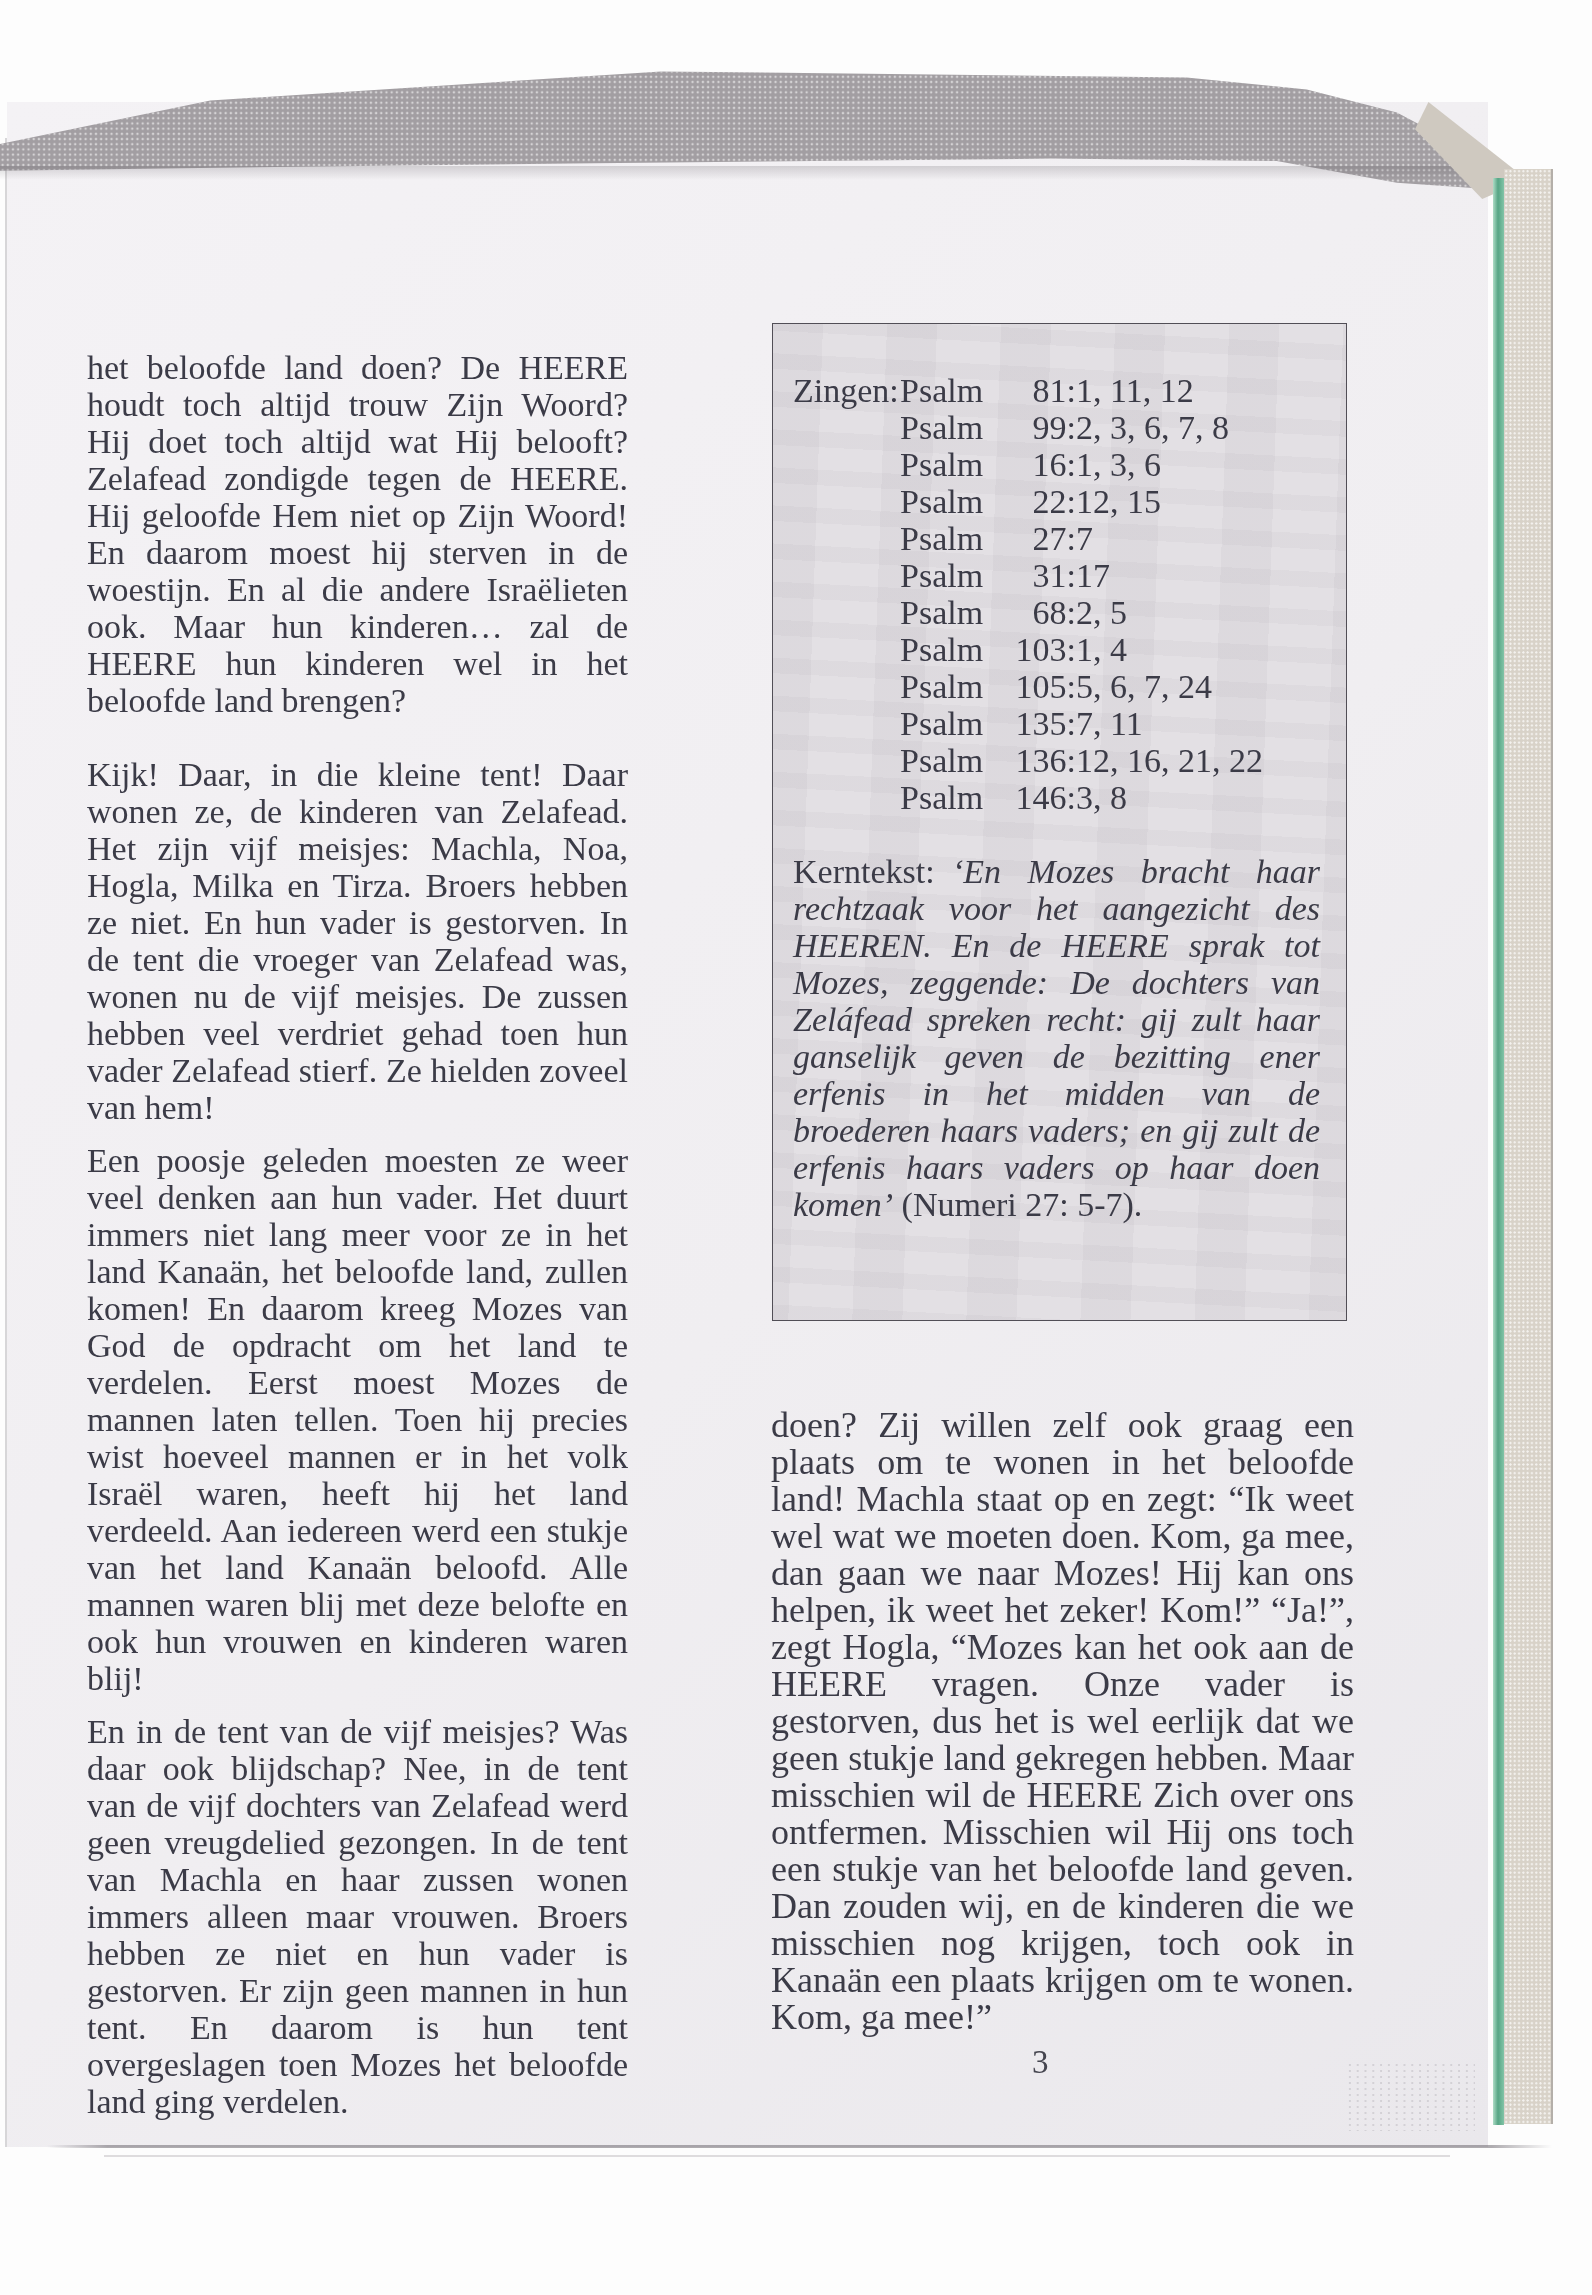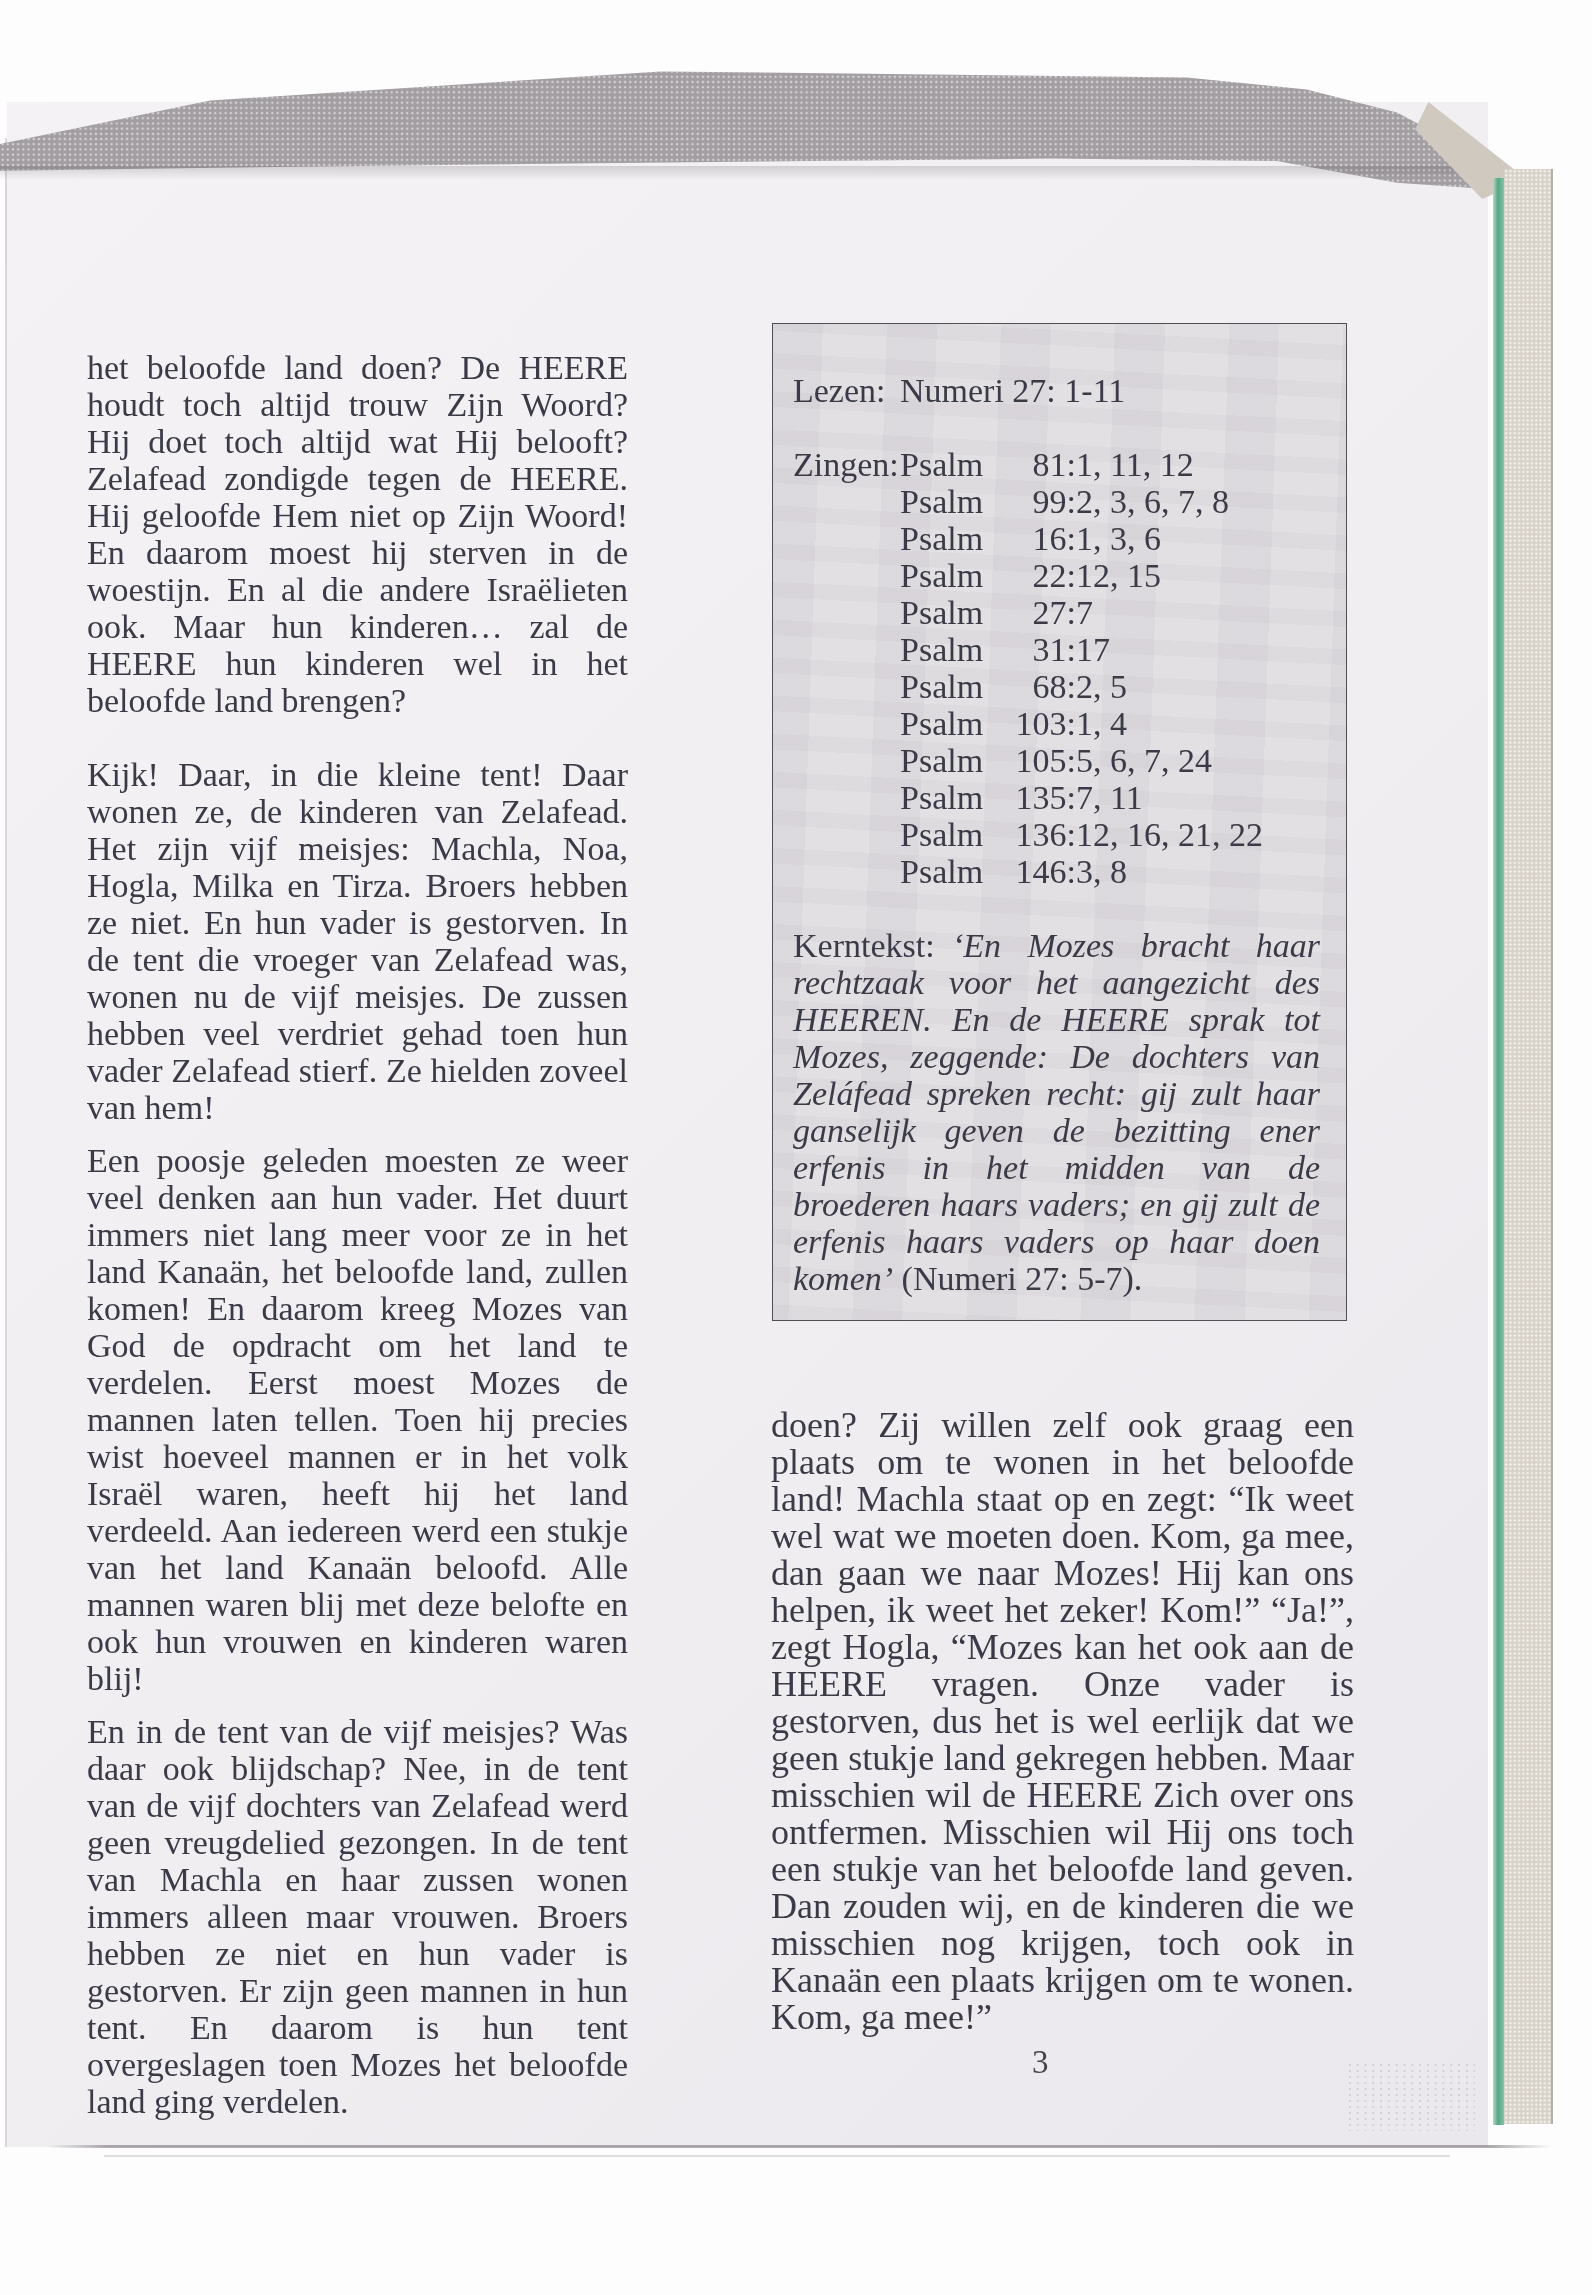--- a/index.html
+++ b/index.html
@@ -96,24 +96,20 @@
   <div class="speckle"></div>
 
   <div class="col-left">
     <p class="gap-after">het beloofde land doen? De HEERE houdt toch altijd trouw Zijn Woord? Hij doet toch altijd wat Hij belooft? Zelafead zondigde tegen de HEERE. Hij geloofde Hem niet op Zijn Woord! En daarom moest hij sterven in de woestijn. En al die andere Israëlieten ook. Maar hun kinderen… zal de HEERE hun kinderen wel in het beloofde land brengen?</p>
     <p>Kijk! Daar, in die kleine tent! Daar wonen ze, de kinderen van Zelafead. Het zijn vijf meisjes: Machla, Noa, Hogla, Milka en Tirza. Broers hebben ze niet. En hun vader is gestorven. In de tent die vroeger van Zelafead was, wonen nu de vijf meisjes. De zussen hebben veel verdriet gehad toen hun vader Zelafead stierf. Ze hielden zoveel van hem!</p>
     <p>Een poosje geleden moesten ze weer veel denken aan hun vader. Het duurt immers niet lang meer voor ze in het land Kanaän, het beloofde land, zullen komen! En daarom kreeg Mozes van God de opdracht om het land te verdelen. Eerst moest Mozes de mannen laten tellen. Toen hij precies wist hoeveel mannen er in het volk Israël waren, heeft hij het land verdeeld. Aan iedereen werd een stukje van het land Kanaän beloofd. Alle mannen waren blij met deze belofte en ook hun vrouwen en kinderen waren blij!</p>
     <p>En in de tent van de vijf meisjes? Was daar ook blijdschap? Nee, in de tent van de vijf dochters van Zelafead werd geen vreugdelied gezongen. In de tent van Machla en haar zussen wonen immers alleen maar vrouwen. Broers hebben ze niet en hun vader is gestorven. Er zijn geen mannen in hun tent. En daarom is hun tent overgeslagen toen Mozes het beloofde land ging verdelen.</p>
   </div>
 
   <div class="info-box">
-    <div class="lezen-row">
-      <span class="head-label">Lezen:</span>
-      <span class="lezen-value">Numeri 27: 1-11</span>
-    </div>
     <div class="zingen-row">
       <span class="head-label">Zingen:</span>
       <div class="psalm-table">
         <div class="psalm-row">
           <span class="psalm-word">Psalm</span>
           <span class="psalm-num">81:</span>
           <span class="psalm-verses">1, 11, 12</span>
         </div>
         <div class="psalm-row">
           <span class="psalm-word">Psalm</span>

